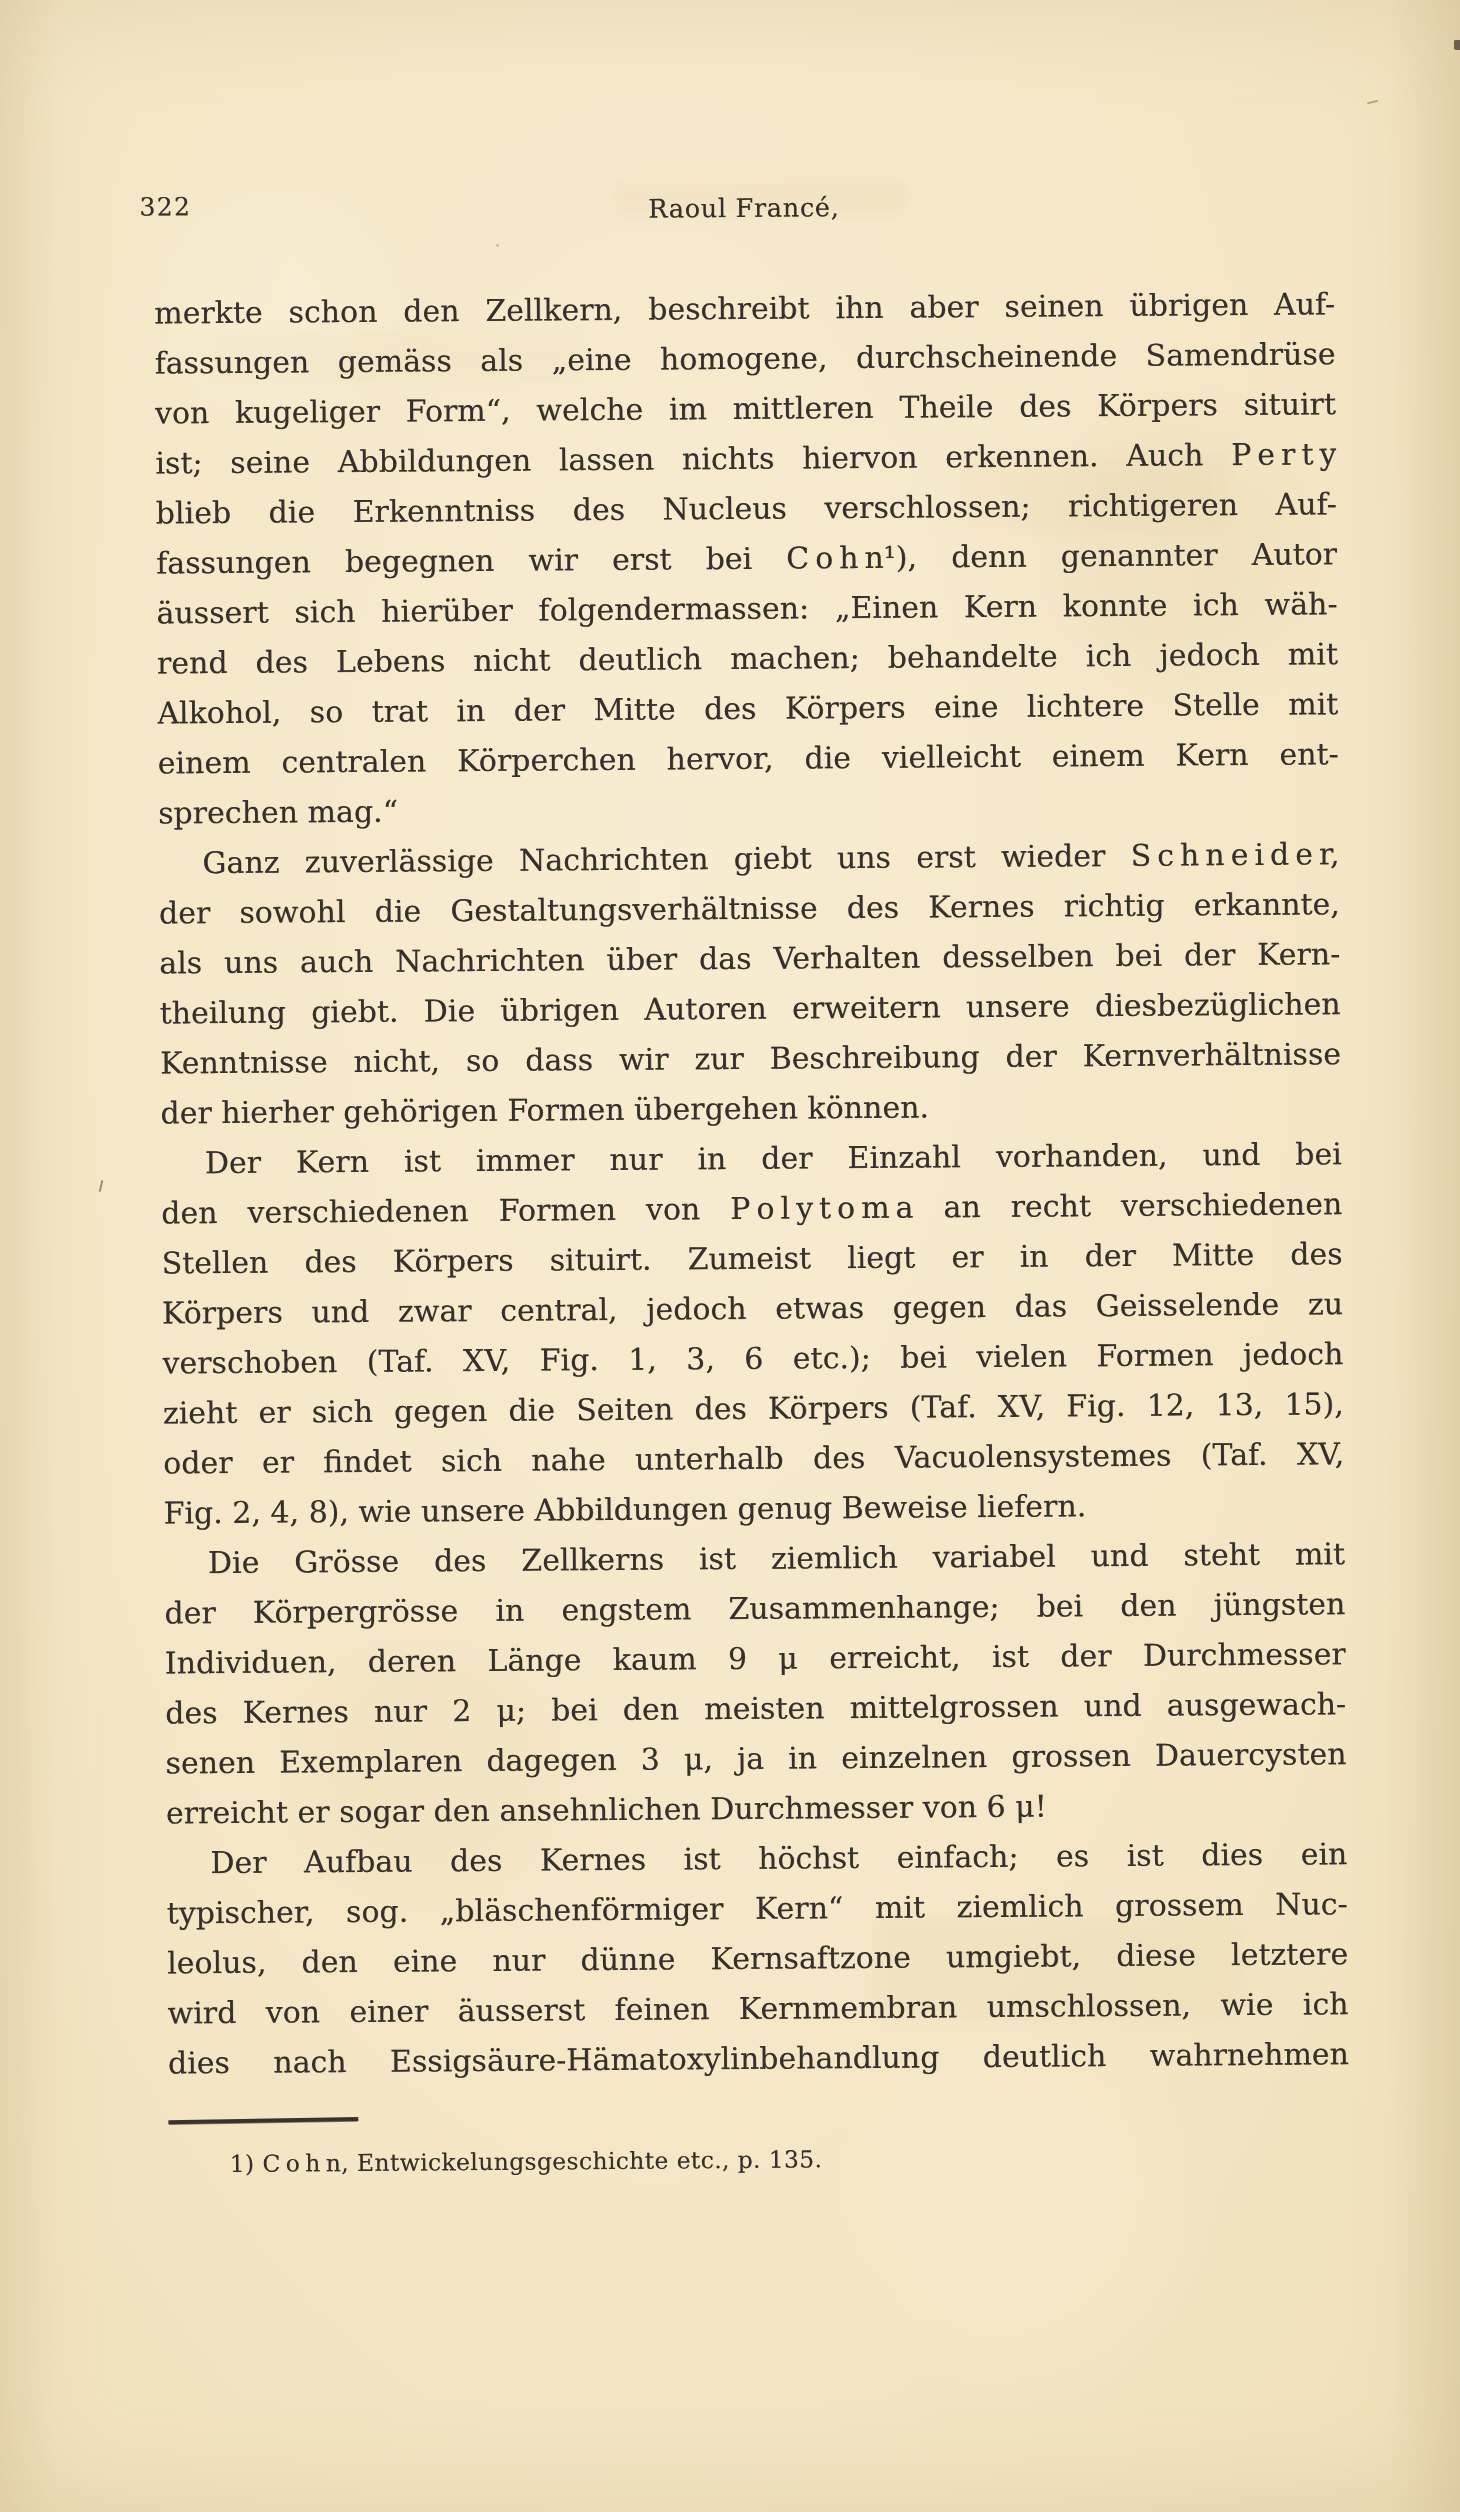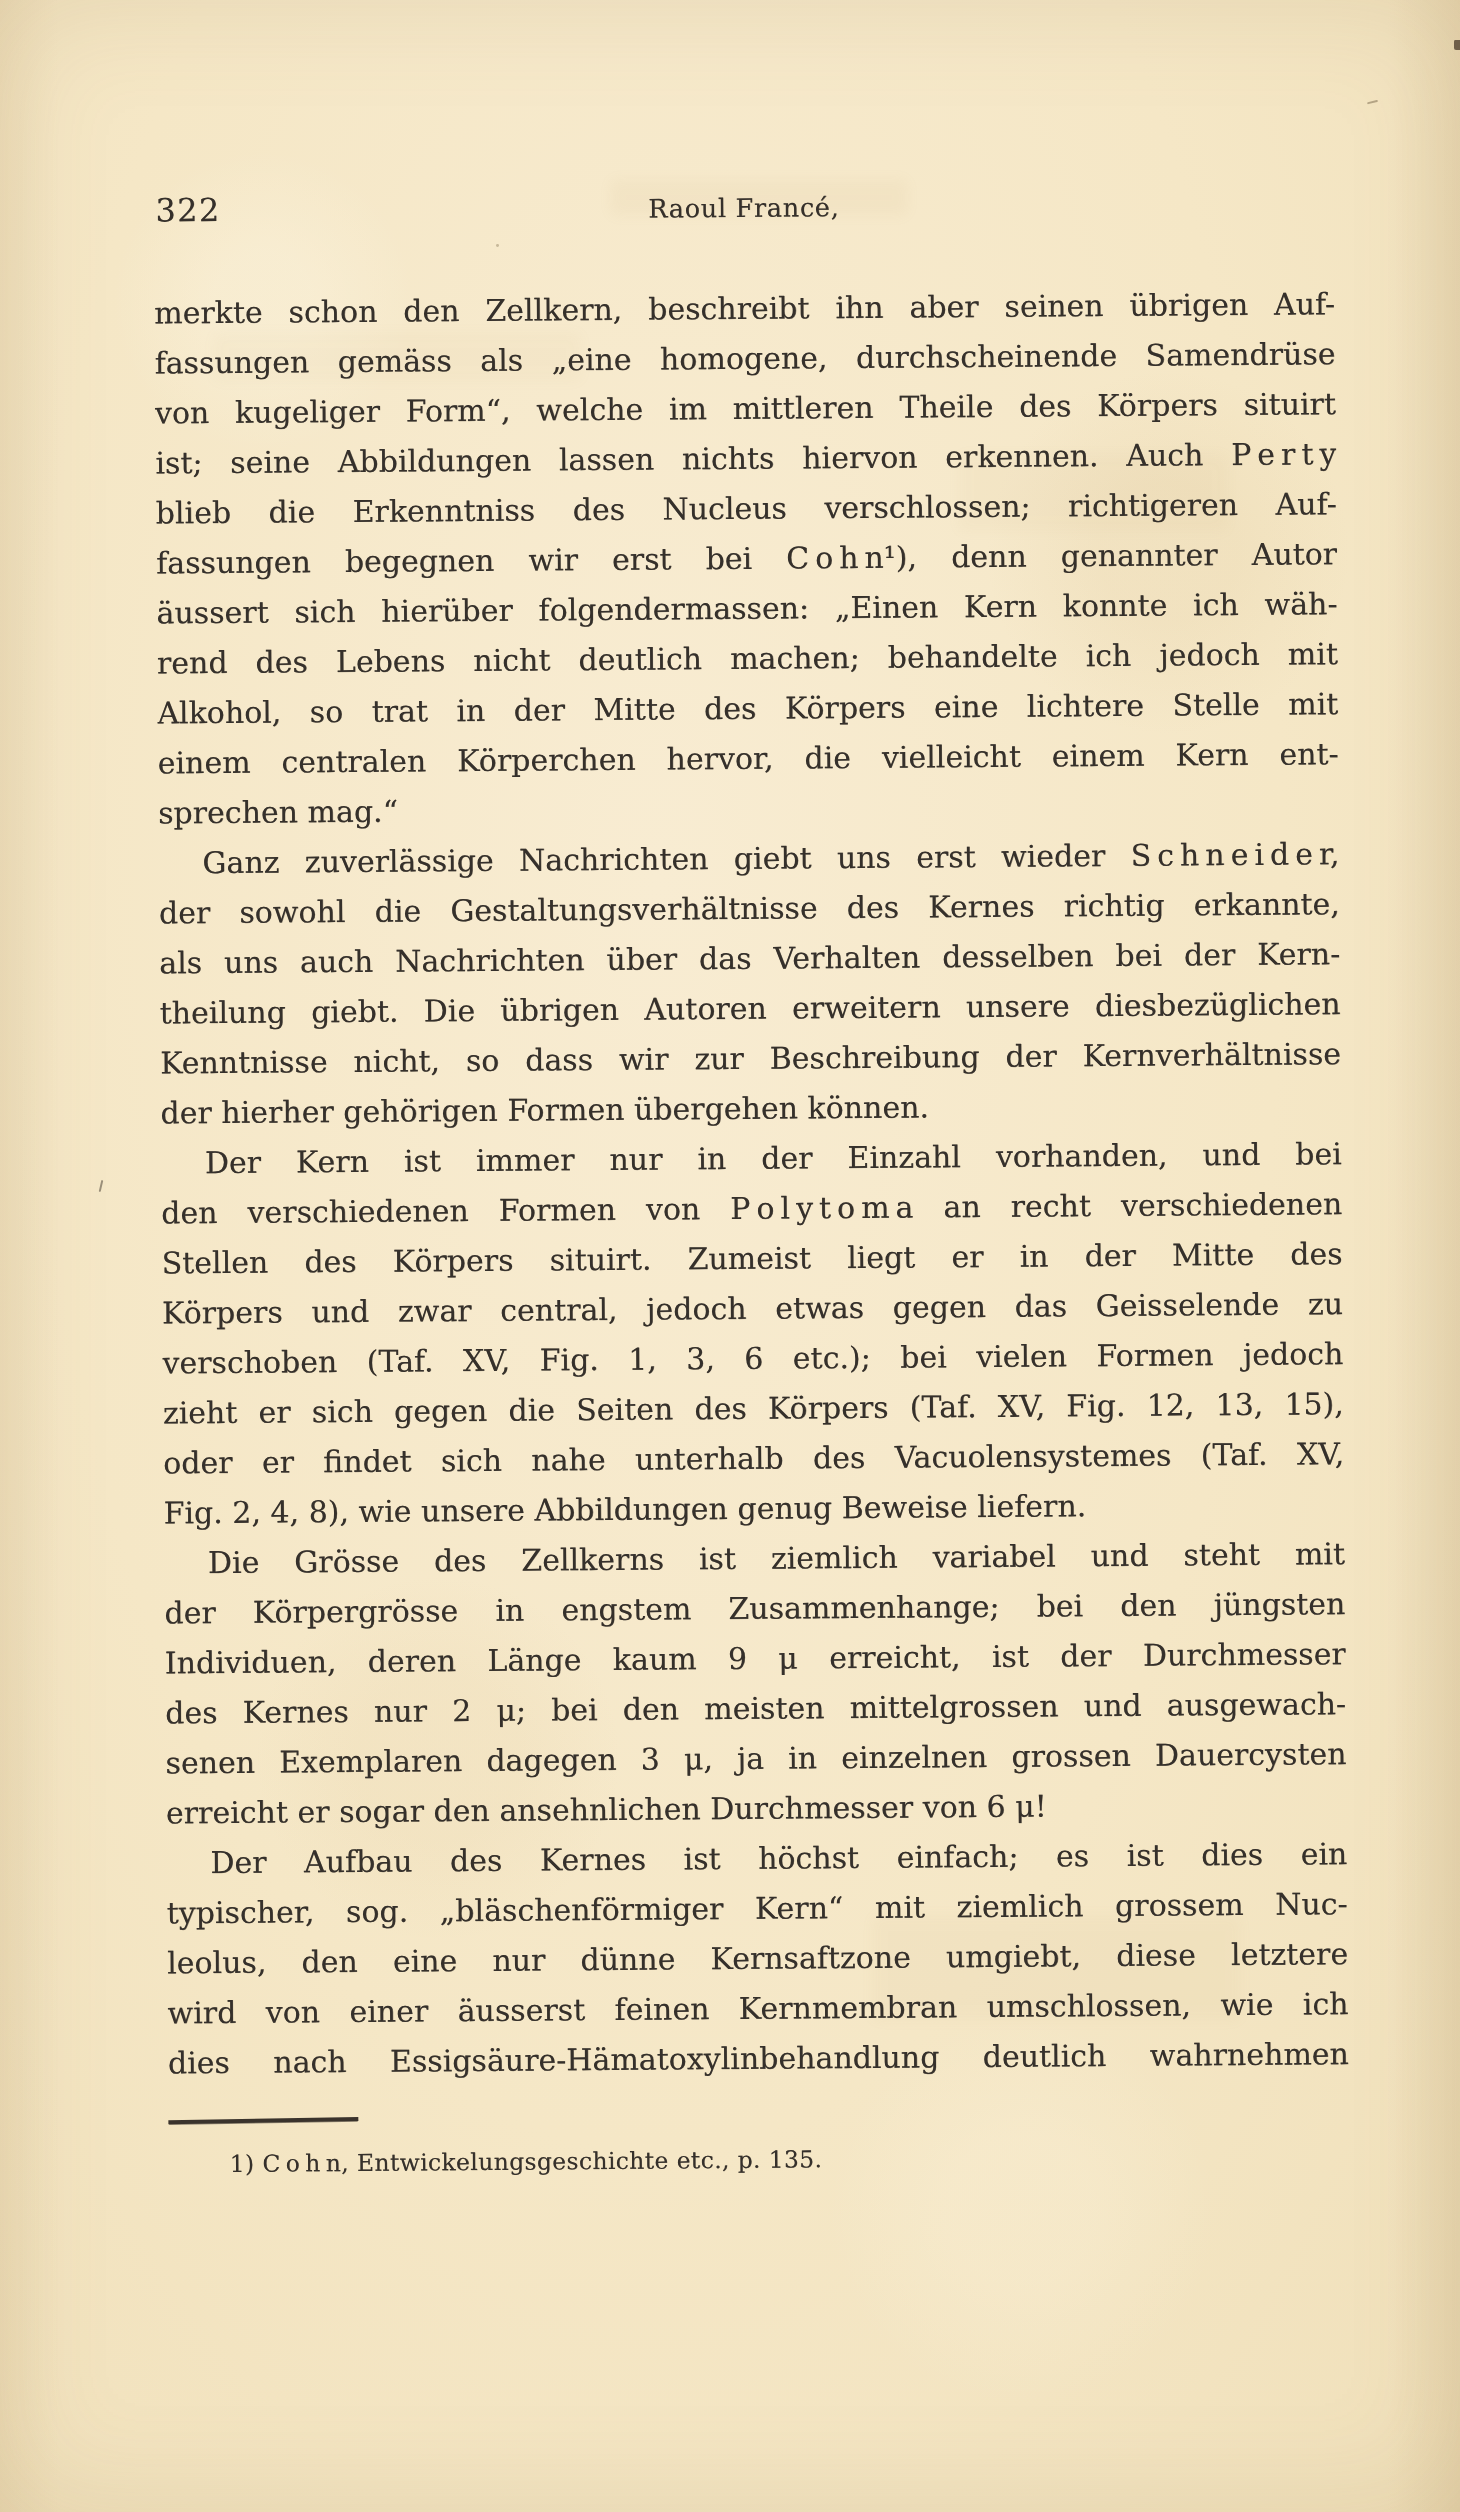--- a/index.html
+++ b/index.html
@@ -27,22 +27,22 @@
   .g2{left:958px;top:454px;width:270px;height:78px;opacity:0.04;}
   .g3{left:872px;top:1915px;width:369px;height:106px;opacity:0.045;}
   .g4{left:213px;top:332px;width:369px;height:50px;opacity:0.035;}
   .scan{
     position:absolute;inset:0;
     transform:rotate(-0.45deg);
     transform-origin:50% 42%;
     text-shadow:0.3px 0.1px 0.5px rgba(46,38,30,0.5);
   }
   .pagenum{
-    position:absolute;left:162px;top:190px;
-    font-size:32px;line-height:1;letter-spacing:1.4px;
+    position:absolute;left:146px;top:190px;
+    font-size:25px;line-height:1;letter-spacing:1.4px;
   }
   .runhead{
     position:absolute;left:160px;top:196px;width:1181px;
     text-align:center;font-size:25.5px;line-height:1;letter-spacing:0.7px;
   }
   .bodytext{
     position:absolute;left:160px;top:284px;width:1181px;
     font-size:30px;
   }
   .line{

